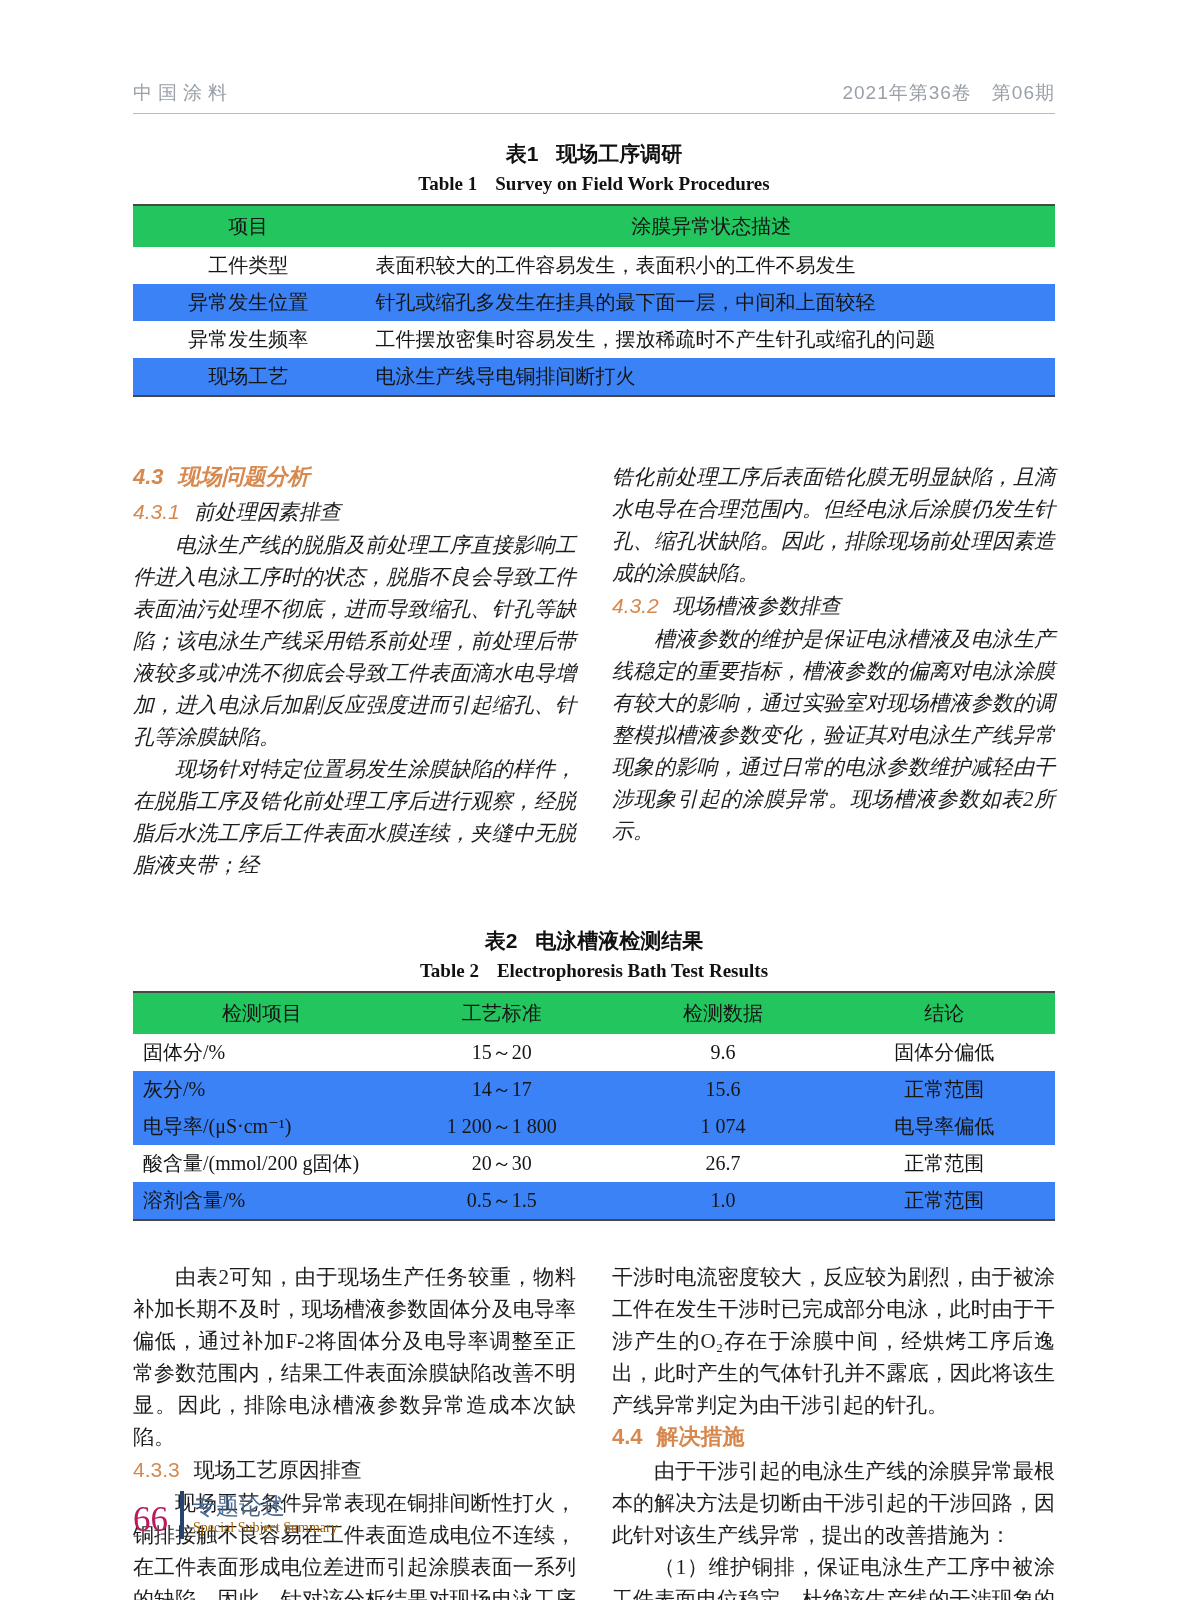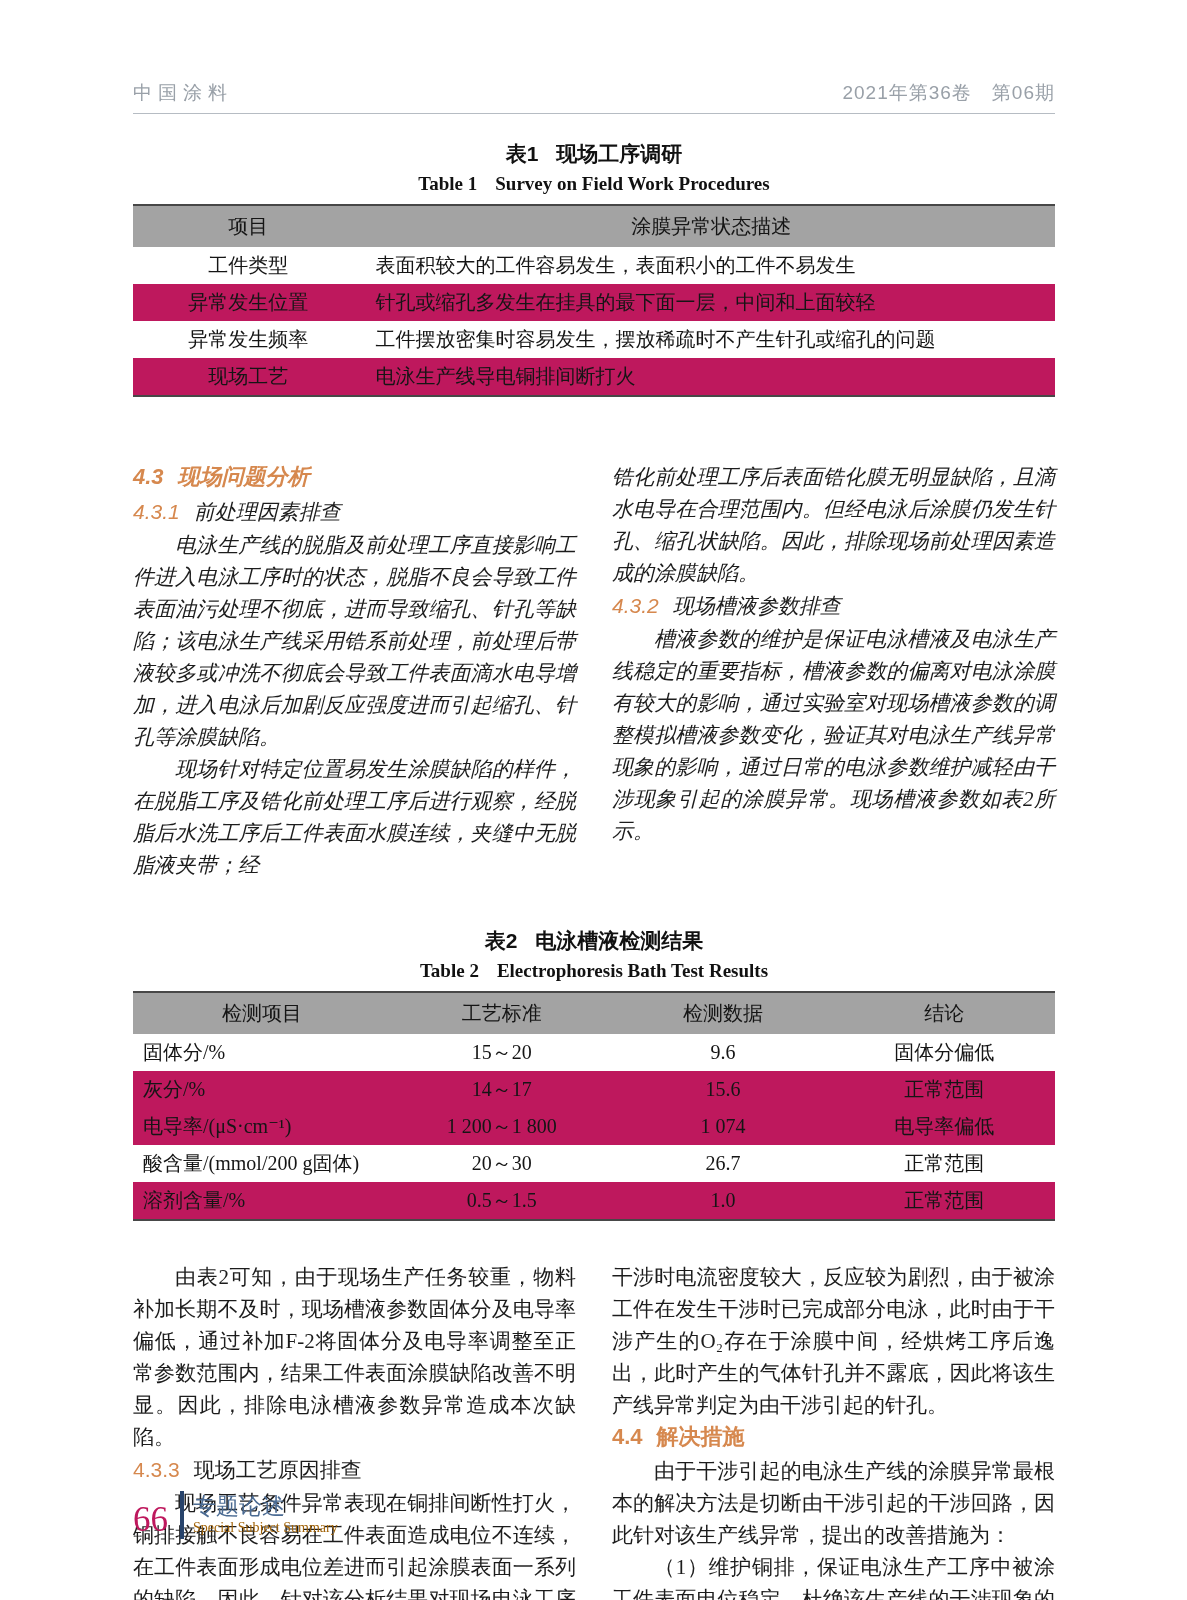--- a/index.html
+++ b/index.html
@@ -30,24 +30,24 @@
     text-align:center; font-weight:bold; font-size:19px; margin-top:5px;
     font-family:"Liberation Serif","DejaVu Serif",serif; color:#111;
   }
 
   table.data {
     width:100%; border-collapse:collapse; margin-top:9px;
     border-top:2px solid #474747; border-bottom:2px solid #474747;
     font-size:20px; color:#151515;
   }
   table.data thead th {
-    background:#a3a3a3; font-weight:normal; padding:7px 8px; text-align:center;
+    background:#22c55e; font-weight:normal; padding:7px 8px; text-align:center;
   }
   table.data td { padding:5px 8px; }
-  tr.alt { background:#be185d; }
+  tr.alt { background:#3b82f6; }
 
   
   .t1-c1 { width:25%; text-align:center; }
   .t1-c2 { width:75%; text-align:left; padding-left:12px !important; }
 
   
   .t2-c1 { width:28%; }
   .t2-c2, .t2-c3, .t2-c4 { width:24%; text-align:center; }
   td.t2-c1 { text-align:left; padding-left:10px !important; }
 

